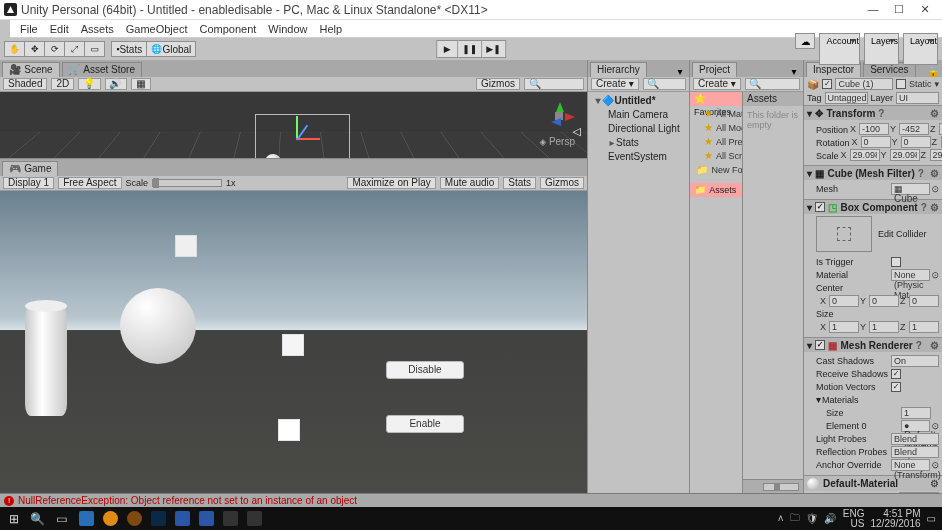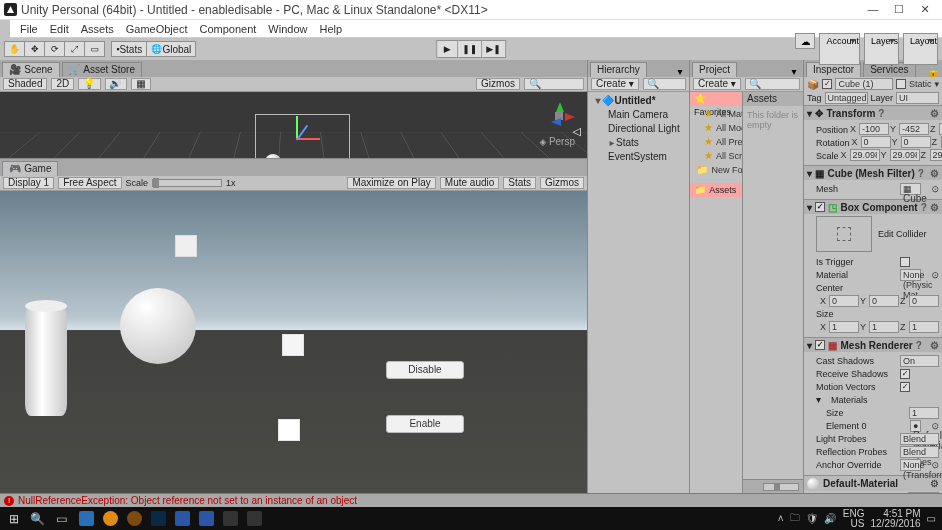--- a/index.html
+++ b/index.html
@@ -114,21 +114,21 @@
   .comp-hd{background:#b3b3b3;height:14px;display:flex;align-items:center;padding:0 3px;gap:3px;font-weight:bold;font-size:10px;}
   .comp-hd .cog{margin-left:auto;color:#555;}
   .comp-hd .help{color:#555;}
   .comp-bd{padding:2px 3px 4px 12px;}
   .vrow{display:flex;align-items:flex-end;height:13px;gap:2px;}
   .vrow .lbl{width:62px;}
   .axis{display:flex;gap:1px;flex:1;}
   .axis .a{display:flex;align-items:center;gap:1px;}
   .axis .a span{font-size:9px;color:#333;width:8px;}
   .axis .a .fld{width:30px;flex:0 0 30px;}
-  .prow2{display:flex;align-items:center;height:13px;gap:10px;}
+  .prow2{display:flex;align-items:center;height:13px;gap:1px;}
   .prow2 .lbl{width:74px;}
   .mat-hd{height:15px;background:#bababa;display:flex;align-items:center;padding:0 3px;gap:4px;}
   .matball{width:12px;height:12px;border-radius:50%;background:radial-gradient(circle at 35% 30%,#fff,#aaa);}
   .editcol{width:56px;height:36px;border:1px solid #888;display:flex;flex-direction:column;align-items:center;justify-content:center;gap:2px;}
   .editcol .ic{width:14px;height:14px;border:1px dashed #666;}
 
   
   .statusbar{position:absolute;left:0;right:0;bottom:23px;height:14px;background:#a9a9a9;border-top:1px solid #7a7a7a;display:flex;align-items:center;padding:0 4px;color:#b00000;font-size:10px;gap:4px;}
   .errico{width:10px;height:10px;border-radius:50%;background:#c00;color:#fff;text-align:center;font-size:8px;line-height:10px;}
 

